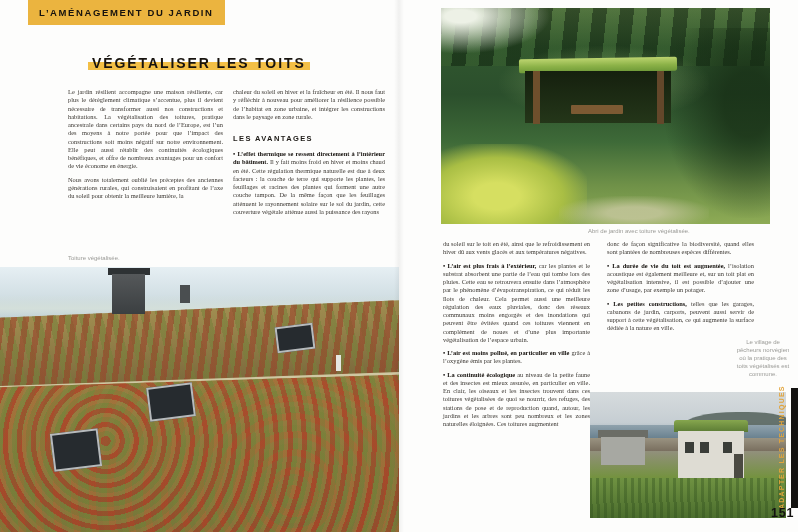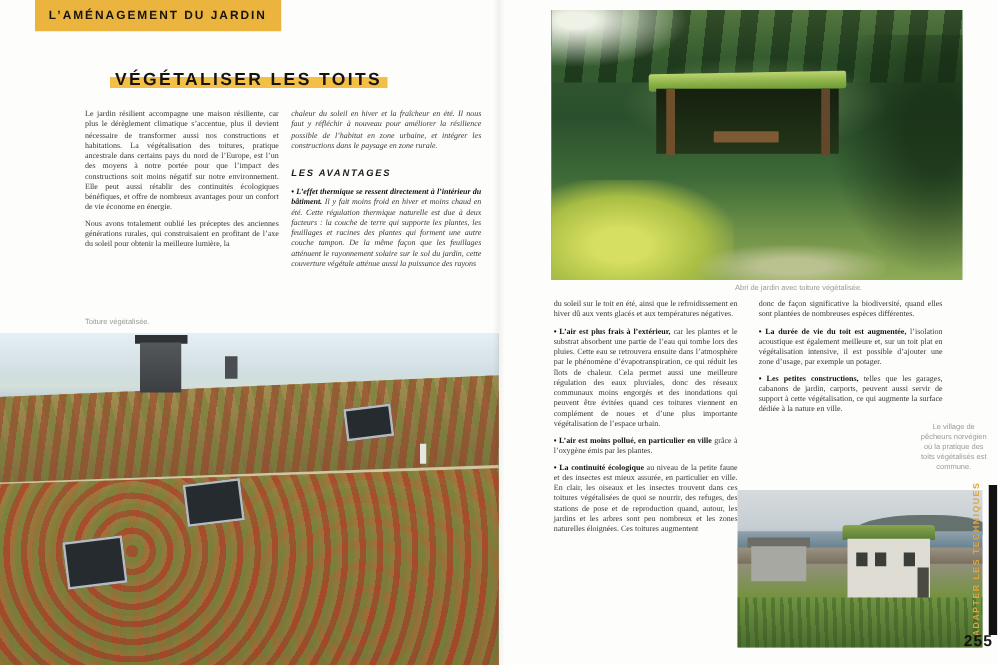--- a/index.html
+++ b/index.html
@@ -152,21 +152,21 @@
 
   <div class="title">
     <span>VÉGÉTALISER LES TOITS</span>
   </div>
 
   <div class="cols body-text" style="left:68px; top:88px; width:317px; gap:10px;">
     <div class="col" style="width:155px;">
       <p>Le jardin résilient accompagne une maison résiliente, car plus le dérèglement climatique s’accentue, plus il devient nécessaire de transformer aussi nos constructions et habitations. La végétalisation des toitures, pratique ancestrale dans certains pays du nord de l’Europe, est l’un des moyens à notre portée pour que l’impact des constructions soit moins négatif sur notre environnement. Elle peut aussi rétablir des continuités écologiques bénéfiques, et offre de nombreux avantages pour un confort de vie économe en énergie.</p>
       <p>Nous avons totalement oublié les préceptes des anciennes générations rurales, qui construisaient en profitant de l’axe du soleil pour obtenir la meilleure lumière, la</p>
     </div>
-    <div class="col" style="width:152px;font-style:italic;">
+    <div class="col" style="width:152px;">
       <p>chaleur du soleil en hiver et la fraîcheur en été. Il nous faut y réfléchir à nouveau pour améliorer la résilience possible de l’habitat en zone urbaine, et intégrer les constructions dans le paysage en zone rurale.</p>
       <div class="advantages">LES AVANTAGES</div>
       <p><span class="lead">• L’effet thermique se ressent directement à l’intérieur du bâtiment.</span><span> Il y fait moins froid en hiver et moins chaud en été. Cette régulation thermique naturelle est due à deux facteurs : la couche de terre qui supporte les plantes, les feuillages et racines des plantes qui forment une autre couche tampon. De la même façon que les feuillages atténuent le rayonnement solaire sur le sol du jardin, cette couverture végétale atténue aussi la puissance des rayons</span></p>
     </div>
   </div>
 
   <div class="caption" style="left:68px; top:254px;">Toiture végétalisée.</div>
 
   <div class="photo" id="photo-left">
     <div class="lp-sky"></div>
@@ -227,15 +227,15 @@
     <div class="pv-house"></div>
     <div class="pv-win pv-win-1"></div>
     <div class="pv-win pv-win-2"></div>
     <div class="pv-win pv-win-3"></div>
     <div class="pv-door"></div>
     <div class="pv-grass"></div>
   </div>
 
   <div class="side-tab">ADAPTER LES TECHNIQUES</div>
   <div class="edge-bar"></div>
-  <div class="page-number">255</div>
+  <div class="page-number">151</div>
 
 </div>
 
 </body></html>

